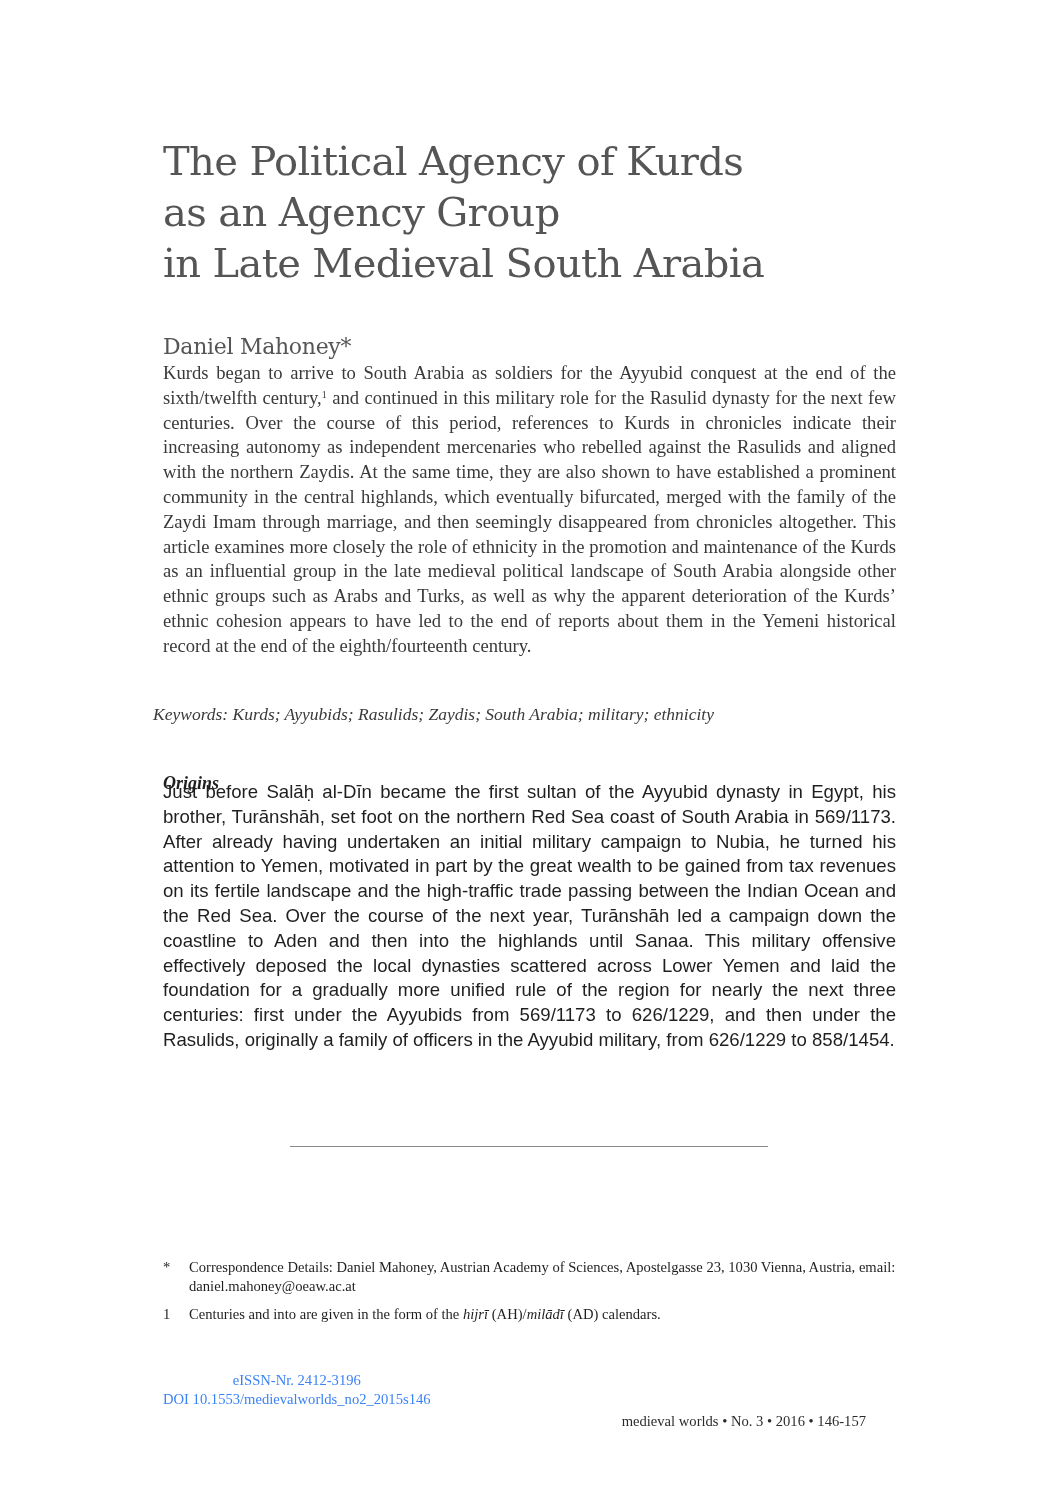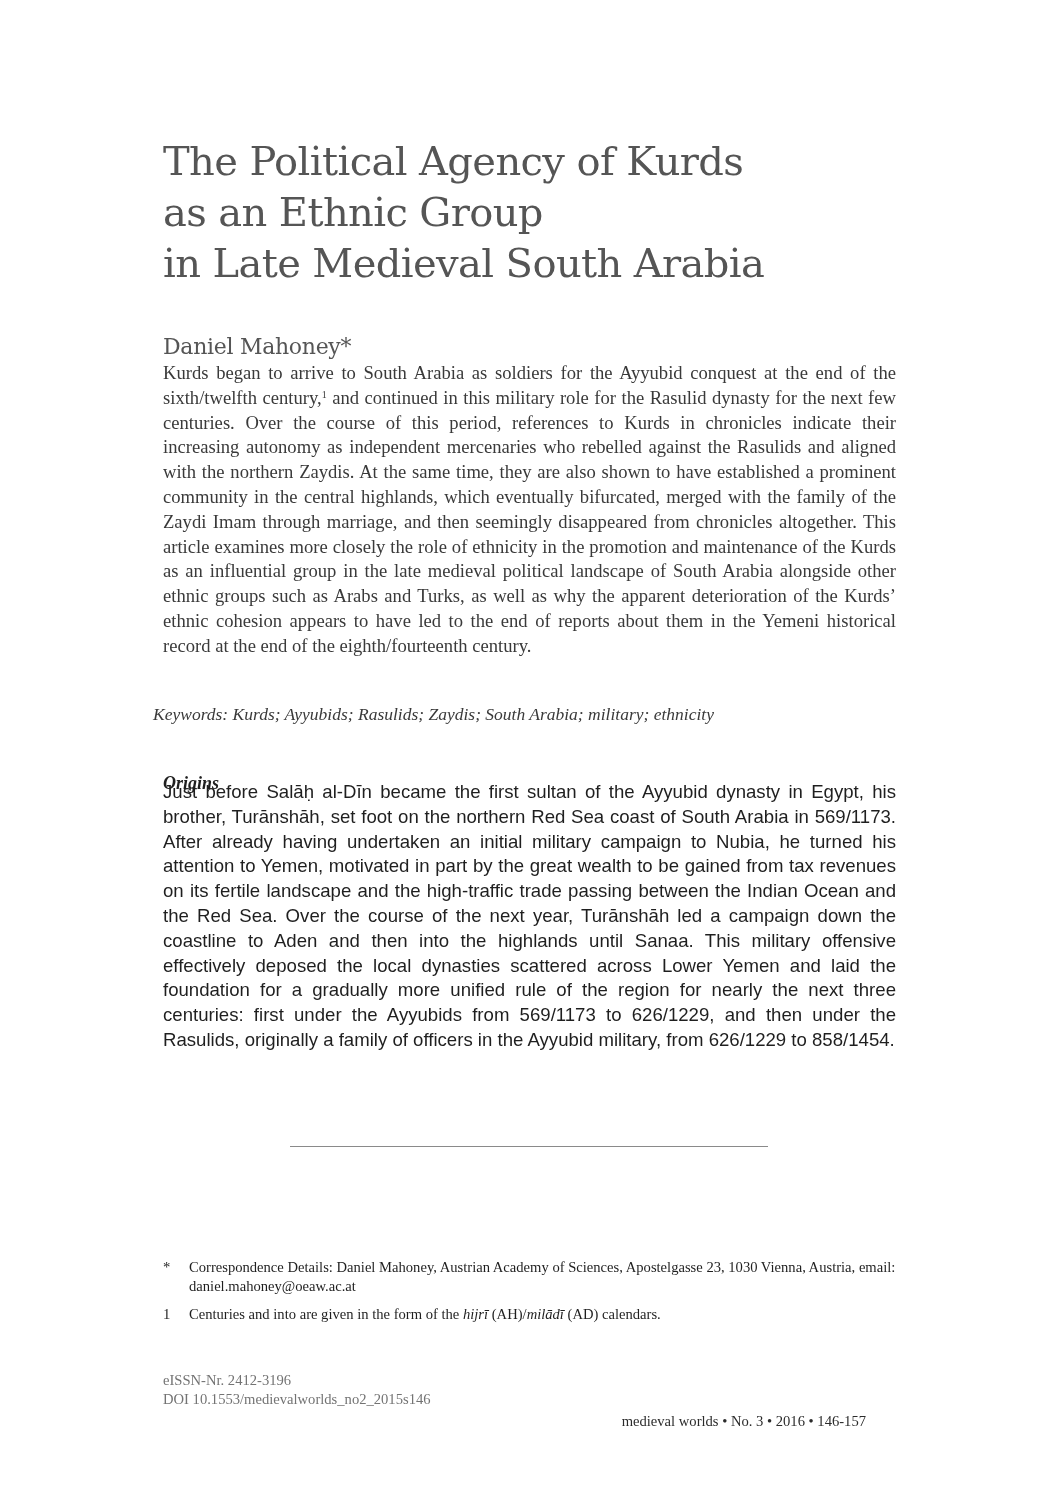--- a/index.html
+++ b/index.html
@@ -11,31 +11,31 @@
     .abstract { position: absolute; left: 163px; top: 361px; width: 733px; font-family: "Liberation Serif", serif; font-size: 18.6px; line-height: 24.8px; color: #3a3a3a; text-align: justify; }
     .abstract sup { font-size: 10px; line-height: 0; vertical-align: 6px; }
     .keywords { position: absolute; left: 153px; top: 704px; font-family: "Liberation Serif", serif; font-style: italic; font-size: 17.5px; color: #3a3a3a; }
     .section-heading { position: absolute; left: 163px; top: 757px; font-family: "Liberation Serif", serif; font-style: italic; font-weight: bold; font-size: 18px; color: #1f1f1f; margin-top: 16px; }
     .body-text { position: absolute; left: 163px; top: 780px; width: 733px; font-family: Liberation Sans, sans-serif; font-size: 18.6px; line-height: 24.8px; color: #1f1f1f; text-align: justify; }
     .separator { position: absolute; left: 290px; top: 1146px; width: 478px; height: 0; border-top: 1.5px solid #8a8a8a; }
     .footnotes { position: absolute; left: 163px; top: 1258px; width: 740px; font-family: "Liberation Serif", serif; font-size: 14.6px; line-height: 19px; color: #1f1f1f; }
     .fn { position: relative; padding-left: 26px; margin-bottom: 9px; }
     .fn .mark { position: absolute; left: 0; top: 0; }
     .fn em { font-style: italic; }
-    .footer-left { position: absolute; left: 163px; top: 1371px; font-family: "Liberation Serif", serif; font-size: 14.6px; line-height: 19px; color: #737373; }
+    .footer-left { position: absolute; left: 163px; top: 1371px; font-family: "Liberation Serif", serif; font-size: 14.6px; line-height: 19px; color: #3b82f6; text-align: center; }
     .footer-right { position: absolute; right: 162px; top: 1390px; font-family: "Liberation Serif", serif; font-size: 14.6px; line-height: 19px; color: #2b2b2b; white-space: nowrap; margin-top: 22px; }
   </style>
 </head>
 <body>
 
 <div class="page">
 
   <h1 class="title" style="margin:0;">
     <div>The Political Agency of Kurds</div>
-    <div>as an Ethnic Group</div>
+    <div>as an Agency Group</div>
     <div>in Late Medieval South Arabia</div>
   </h1>
 
   <div class="author">Daniel Mahoney*</div>
 
   <div class="abstract"><span>Kurds began to arrive to South Arabia as soldiers for the Ayyubid conquest at the end of the sixth/twelfth century,</span><sup>1</sup><span> and continued in this military role for the Rasulid dynasty for the next few centuries. Over the course of this period, references to Kurds in chronicles indicate their increasing autonomy as independent mercenaries who rebelled against the Rasulids and aligned with the northern Zaydis. At the same time, they are also shown to have established a prominent community in the central highlands, which eventually bifurcated, merged with the family of the Zaydi Imam through marriage, and then seemingly disappeared from chronicles altogether. This article examines more closely the role of ethnicity in the promotion and maintenance of the Kurds as an influential group in the late medieval political landscape of South Arabia alongside other ethnic groups such as Arabs and Turks, as well as why the apparent deterioration of the Kurds’ ethnic cohesion appears to have led to the end of reports about them in the Yemeni historical record at the end of the eighth/fourteenth century.</span></div>
 
   <div class="keywords">Keywords: Kurds; Ayyubids; Rasulids; Zaydis; South Arabia; military; ethnicity</div>
 
   <div class="section-heading">Origins</div>

